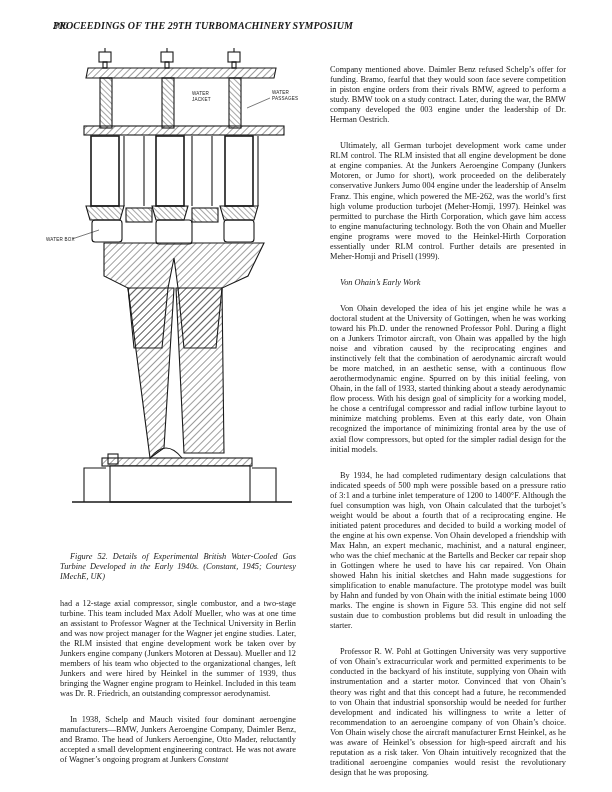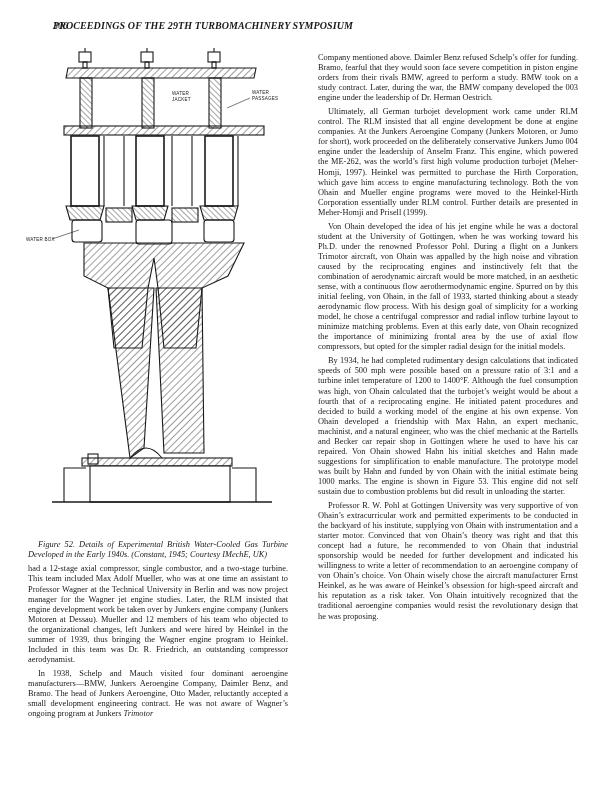--- a/index.html
+++ b/index.html
@@ -2,23 +2,23 @@
 <html><head>
 <meta charset="utf-8">
 <style>
   html, body { margin:0; padding:0; background:#ffffff; }
   body { width:612px; height:792px; position:relative; overflow:hidden;
          font-family:"Liberation Serif", "DejaVu Serif", serif; color:#1a1a1a; }
   .header { position:absolute; top:20px; left:53px; width:536px; height:12px; font-size:10px;font-style:italic; }
   .page-num { position:absolute; left:0; top:0; }
   .running-head { position:absolute; left:0; right:0; text-align:left; font-weight:bold; letter-spacing:0.1px; }
   .col { position:absolute; width:268px; font-size:8.35px; line-height:10.05px; text-align:justify; }
-  .col-left { left:24px; top:48px; }
+  .col-left { left:44px; top:48px; }
   .col-right { left:314px; top:49px; }
-  .col p { margin:4px; text-indent:10px; }
+  .col p { margin:16px; text-indent:10px; }
   .col p.noindent { text-indent:0; }
   .heading { font-style:italic; margin:9px 0 7px 0; text-indent:0; }
   .figure { width:268px; height:488px; position:relative; }
   .figure svg { position:absolute; left:0; top:0; }
   .caption { font-style:italic; margin:8px 0 9px 0; text-indent:0; line-height:10.2px; }
   .label-tiny { font-family:"Liberation Sans", "DejaVu Sans", sans-serif; font-size:4.6px; fill:#222; letter-spacing:0.2px; }
 </style>
 </head>
 <body>
 
@@ -98,23 +98,24 @@
       <text class="label-tiny" x="228" y="52">PASSAGES</text>
       <line x1="226" y1="50" x2="203" y2="60" stroke="#222" stroke-width="0.6"></line>
       <text class="label-tiny" x="2" y="193">WATER BOX</text>
       <line x1="28" y1="191" x2="55" y2="182" stroke="#222" stroke-width="0.6"></line>
     </svg>
   </div>
   <p class="caption">Figure 52. Details of Experimental British Water-Cooled Gas Turbine Developed in the Early 1940s. (Constant, 1945; Courtesy IMechE, UK)</p>
 
   <p class="noindent">had a 12-stage axial compressor, single combustor, and a two-stage turbine. This team included Max Adolf Mueller, who was at one time an assistant to Professor Wagner at the Technical University in Berlin and was now project manager for the Wagner jet engine studies. Later, the RLM insisted that engine development work be taken over by Junkers engine company (Junkers Motoren at Dessau). Mueller and 12 members of his team who objected to the organizational changes, left Junkers and were hired by Heinkel in the summer of 1939, thus bringing the Wagner engine program to Heinkel. Included in this team was Dr. R. Friedrich, an outstanding compressor aerodynamist.</p>
 
-  <p><span>In 1938, Schelp and Mauch visited four dominant aeroengine manufacturers—BMW, Junkers Aeroengine Company, Daimler Benz, and Bramo. The head of Junkers Aeroengine, Otto Mader, reluctantly accepted a small development engineering contract. He was not aware of Wagner’s ongoing program at Junkers </span><i>Trimotor</i></p>
+  <p><span>In 1938, Schelp and Mauch visited four dominant aeroengine manufacturers—BMW, Junkers Aeroengine Company, Daimler Benz, and Bramo. The head of Junkers Aeroengine, Otto Mader, reluctantly accepted a small development engineering contract. He was not aware of Wagner’s ongoing program at Junkers </span><i>Constant</i></p>
 </div>
 
 <div class="col col-right">
   <p class="noindent">Company mentioned above. Daimler Benz refused Schelp’s offer for funding. Bramo, fearful that they would soon face severe competition in piston engine orders from their rivals BMW, agreed to perform a study. BMW took on a study contract. Later, during the war, the BMW company developed the 003 engine under the leadership of Dr. Herman Oestrich.</p>
   <p>Ultimately, all German turbojet development work came under RLM control. The RLM insisted that all engine development be done at engine companies. At the Junkers Aeroengine Company (Junkers Motoren, or Jumo for short), work proceeded on the deliberately conservative Junkers Jumo 004 engine under the leadership of Anselm Franz. This engine, which powered the ME-262, was the world’s first high volume production turbojet (Meher-Homji, 1997). Heinkel was permitted to purchase the Hirth Corporation, which gave him access to engine manufacturing technology. Both the von Ohain and Mueller engine programs were moved to the Heinkel-Hirth Corporation essentially under RLM control. Further details are presented in Meher-Homji and Prisell (1999).</p>
 
+  <p class="heading">Von Ohain’s Early Work</p>
   <p>Von Ohain developed the idea of his jet engine while he was a doctoral student at the University of Gottingen, when he was working toward his Ph.D. under the renowned Professor Pohl. During a flight on a Junkers Trimotor aircraft, von Ohain was appalled by the high noise and vibration caused by the reciprocating engines and instinctively felt that the combination of aerodynamic aircraft would be more matched, in an aesthetic sense, with a continuous flow aerothermodynamic engine. Spurred on by this initial feeling, von Ohain, in the fall of 1933, started thinking about a steady aerodynamic flow process. With his design goal of simplicity for a working model, he chose a centrifugal compressor and radial inflow turbine layout to minimize matching problems. Even at this early date, von Ohain recognized the importance of minimizing frontal area by the use of axial flow compressors, but opted for the simpler radial design for the initial models.</p>
   <p>By 1934, he had completed rudimentary design calculations that indicated speeds of 500 mph were possible based on a pressure ratio of 3:1 and a turbine inlet temperature of 1200 to 1400°F. Although the fuel consumption was high, von Ohain calculated that the turbojet’s weight would be about a fourth that of a reciprocating engine. He initiated patent procedures and decided to build a working model of the engine at his own expense. Von Ohain developed a friendship with Max Hahn, an expert mechanic, machinist, and a natural engineer, who was the chief mechanic at the Bartells and Becker car repair shop in Gottingen where he used to have his car repaired. Von Ohain showed Hahn his initial sketches and Hahn made suggestions for simplification to enable manufacture. The prototype model was built by Hahn and funded by von Ohain with the initial estimate being 1000 marks. The engine is shown in Figure 53. This engine did not self sustain due to combustion problems but did result in unloading the starter.</p>
   <p>Professor R. W. Pohl at Gottingen University was very supportive of von Ohain’s extracurricular work and permitted experiments to be conducted in the backyard of his institute, supplying von Ohain with instrumentation and a starter motor. Convinced that von Ohain’s theory was right and that this concept had a future, he recommended to von Ohain that industrial sponsorship would be needed for further development and indicated his willingness to write a letter of recommendation to an aeroengine company of von Ohain’s choice. Von Ohain wisely chose the aircraft manufacturer Ernst Heinkel, as he was aware of Heinkel’s obsession for high-speed aircraft and his reputation as a risk taker. Von Ohain intuitively recognized that the traditional aeroengine companies would resist the revolutionary design that he was proposing.</p>
 </div>
 
 </body></html>

